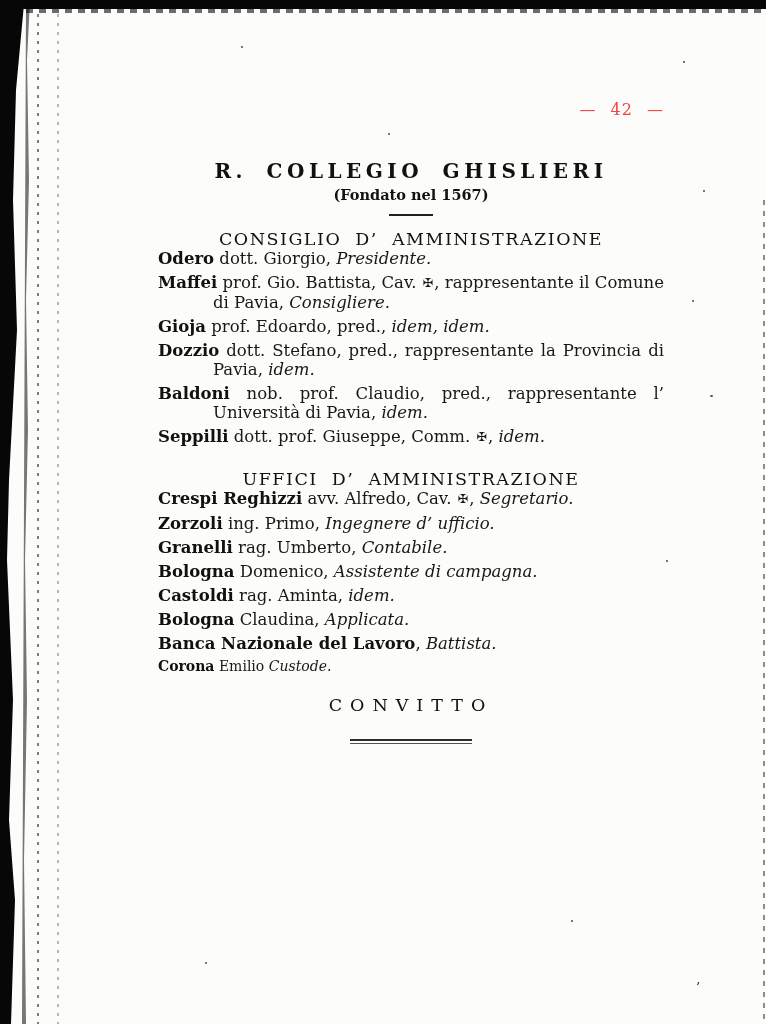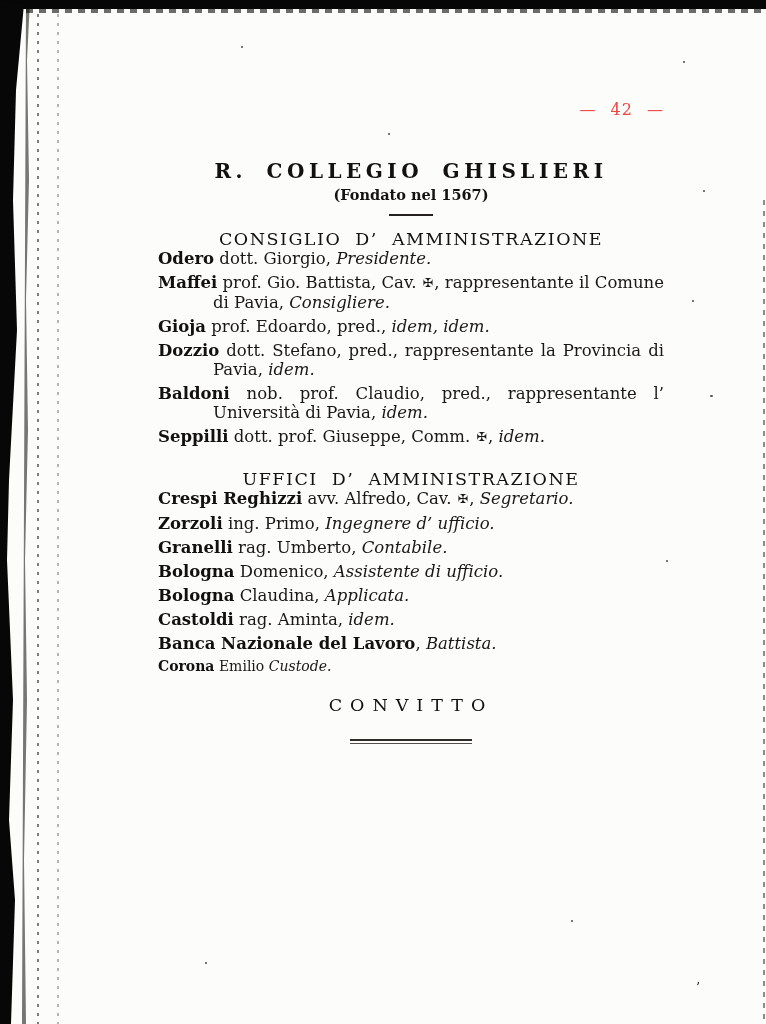--- a/index.html
+++ b/index.html
@@ -114,23 +114,23 @@
           <p class="entry"><span class="s-b">Seppilli</span><span class="s-n"> dott. prof. Giuseppe, Comm. </span><span class="s-y">✠</span><span class="s-n">, </span><span class="s-i">idem.</span></p>
         </div>
     </section>
 
     <section class="sec-1">
       <h2 class="section-heading">UFFICI D’ AMMINISTRAZIONE</h2>
       <div class="entries">
           <p class="entry"><span class="s-b">Crespi Reghizzi</span><span class="s-n"> avv. Alfredo, Cav. </span><span class="s-y">✠</span><span class="s-n">, </span><span class="s-i">Segretario.</span></p>
           <p class="entry"><span class="s-b">Zorzoli</span><span class="s-n"> ing. Primo, </span><span class="s-i">Ingegnere d’ ufficio.</span></p>
           <p class="entry"><span class="s-b">Granelli</span><span class="s-n"> rag. Umberto, </span><span class="s-i">Contabile.</span></p>
-          <p class="entry"><span class="s-b">Bologna</span><span class="s-n"> Domenico, </span><span class="s-i">Assistente di ufficio.</span></p>
+          <p class="entry"><span class="s-b">Bologna</span><span class="s-n"> Domenico, </span><span class="s-i">Assistente di campagna.</span></p>
+          <p class="entry"><span class="s-b">Castoldi</span><span class="s-n"> rag. Aminta, </span><span class="s-i">idem.</span></p>
           <p class="entry"><span class="s-b">Bologna</span><span class="s-n"> Claudina, </span><span class="s-i">Applicata.</span></p>
-          <p class="entry"><span class="s-b">Castoldi</span><span class="s-n"> rag. Aminta, </span><span class="s-i">idem.</span></p>
           <p class="entry"><span class="s-b">Banca Nazionale del Lavoro</span><span class="s-n">, </span><span class="s-i">Battista.</span></p>
           <p class="entry small"><span class="s-b">Corona</span><span class="s-n"> Emilio </span><span class="s-i">Custode.</span></p>
         </div>
     </section>
 
     <section class="sec-2">
       <h2 class="section-heading">CONVITTO</h2>
     </section>
 
     <div class="rule-double"></div>

